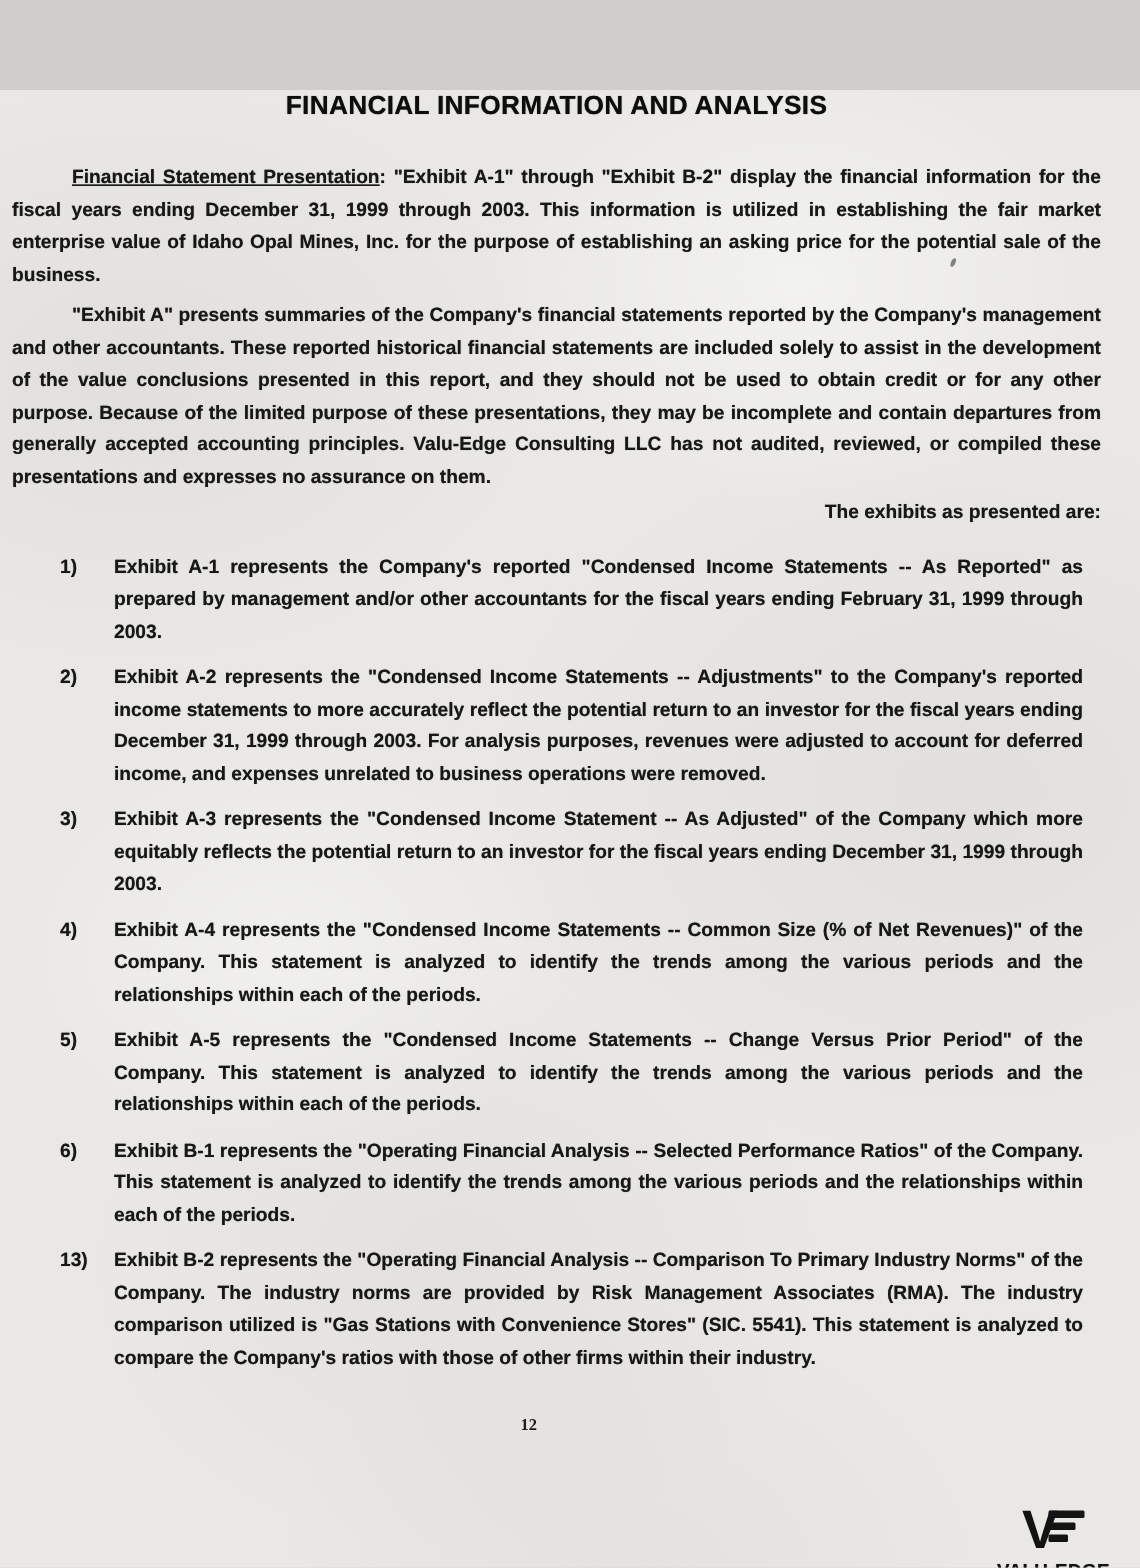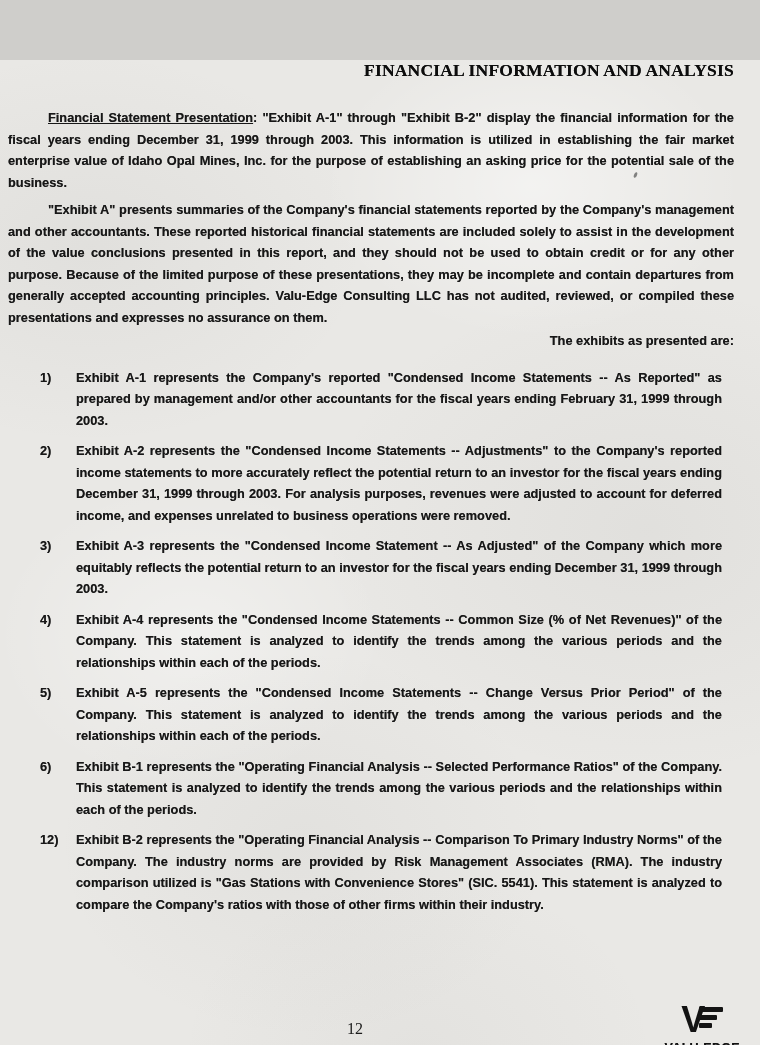--- a/index.html
+++ b/index.html
@@ -13,42 +13,41 @@
       radial-gradient(ellipse 380px 300px at 40% 75%, rgba(115,115,112,0.06), transparent 65%),
       radial-gradient(ellipse 300px 220px at 70% 12%, rgba(255,255,255,0.45), transparent 70%),
       radial-gradient(ellipse 280px 220px at 25% 55%, rgba(255,255,255,0.35), transparent 70%),
       radial-gradient(ellipse 340px 260px at 55% 95%, rgba(115,115,112,0.05), transparent 70%);
     font-family:"Liberation Sans","DejaVu Sans",sans-serif;
     color:#161616;
     padding:0 26px 0 8px;
   }
   .page *{box-sizing:border-box;}
   h1.doc-title{
-    margin:60px 0 0 0;text-align:right;
+    margin:60px 0 0 0;text-align:center;
     font-size:17.5px;font-weight:700;letter-spacing:.2px;color:#0d0d0d;
     text-shadow:0 0 .6px rgba(10,10,10,.8);
-    font-family:Liberation Serif, serif;
   }
   .body-text{
     font-size:12.8px;font-weight:700;line-height:21.5px;
     text-align:justify;color:#171717;
     text-shadow:0 0 .5px rgba(25,25,25,.65);
   }
   p.para-1{margin:26px 0 0 0;text-indent:40px;}
   p.para-2{margin:6px 0 0 0;text-indent:40px;}
   p.intro-line{margin:2px 0 15px 0;text-indent:40px;text-align:right;}
   .lead-label{text-decoration:underline;}
   .exhibit-row{display:flex;margin:0 0 9px 0;padding-right:12px;}
   .exhibit-num{flex:0 0 36px;margin-left:32px;text-align:left;}
   .exhibit-text{flex:1;}
   .italic{}
   .page-number{
-    position:absolute;left:347px;top:960px;
+    position:absolute;left:347px;top:884px;
     font-family:"Liberation Serif","DejaVu Serif",serif;
-    font-size:16px;font-weight:400;color:#1a1a1a;
+    font-size:11px;font-weight:700;color:#1a1a1a;
   }
   .logo{position:absolute;right:18px;top:944px;text-align:center;}
   .ve-mark{display:flex;justify-content:center;align-items:flex-start;height:34px;}
   .ve-v{font-size:36px;line-height:32px;font-weight:700;color:#121212;letter-spacing:-2px;}
   .ve-bars{display:flex;flex-direction:column;gap:3.5px;margin-left:-4px;margin-top:3px;}
   .ve-bars i{display:block;height:4.5px;background:#141414;border-radius:1px;}
   .ve-bars i:nth-child(1){width:24px;}
   .ve-bars i:nth-child(2){width:18px;}
   .ve-bars i:nth-child(3){width:13px;}
   .logo-word{
@@ -100,21 +99,21 @@
     <div class="exhibit-num">5)</div>
     <div class="exhibit-text">Exhibit A-5 represents the "Condensed Income Statements -- Change Versus Prior Period" of the Company.  This statement is analyzed to identify the trends among the various periods and the relationships within each of the periods.</div>
   </div>
 
   <div class="body-text exhibit-row">
     <div class="exhibit-num">6)</div>
     <div class="exhibit-text">Exhibit B-1 represents the "Operating Financial Analysis -- Selected Performance Ratios" of the Company.  This statement is analyzed to identify the trends among the various periods and the relationships within each of the periods.</div>
   </div>
 
   <div class="body-text exhibit-row">
-    <div class="exhibit-num">12)</div>
+    <div class="exhibit-num">13)</div>
     <div class="exhibit-text"><span>Exhibit B-2 represents the "Operating Financial Analysis -- Comparison To Primary Industry Norms" of the Company.  The industry norms are provided by </span><span class="italic">Risk Management Associates</span><span> (RMA).  The industry comparison utilized is "Gas Stations with Convenience Stores" (SIC. 5541).  This statement is analyzed to compare the Company's ratios with those of other firms within their industry.</span></div>
   </div>
 
   <div class="page-number">12</div>
 
   <div class="logo">
     <div class="ve-mark">
       <span class="ve-v">V</span>
       <span class="ve-bars">
           <i></i>

